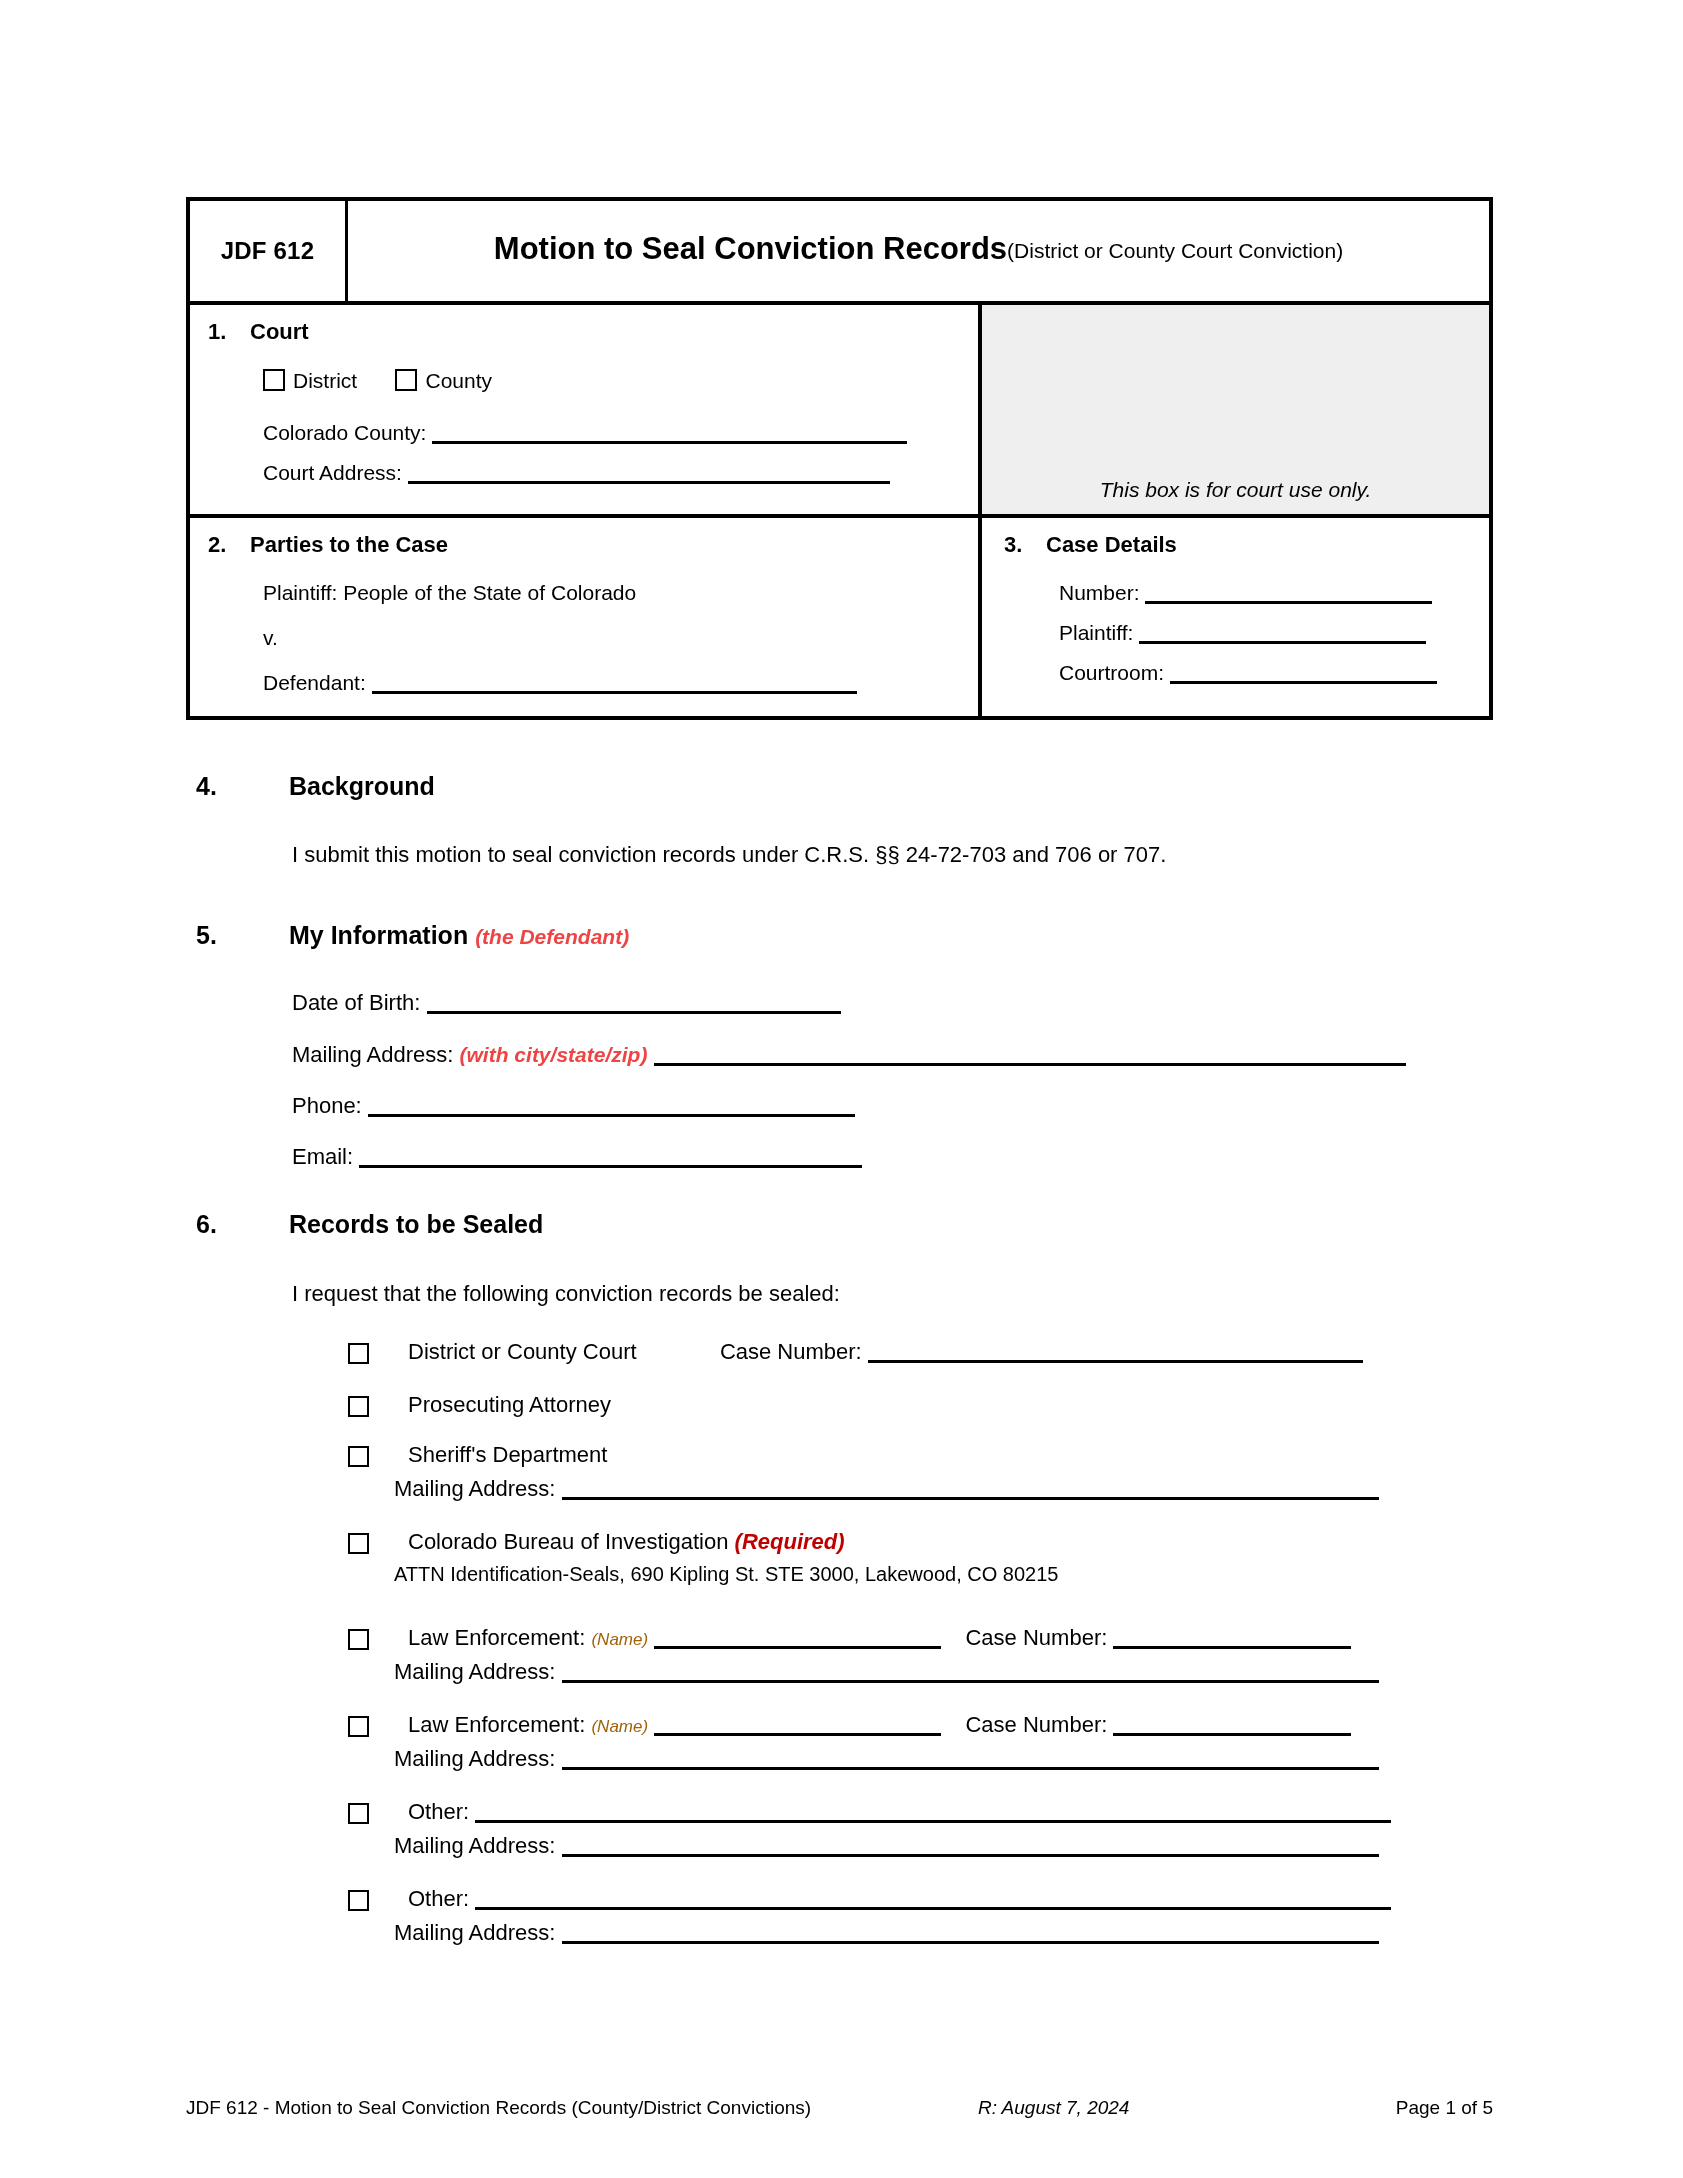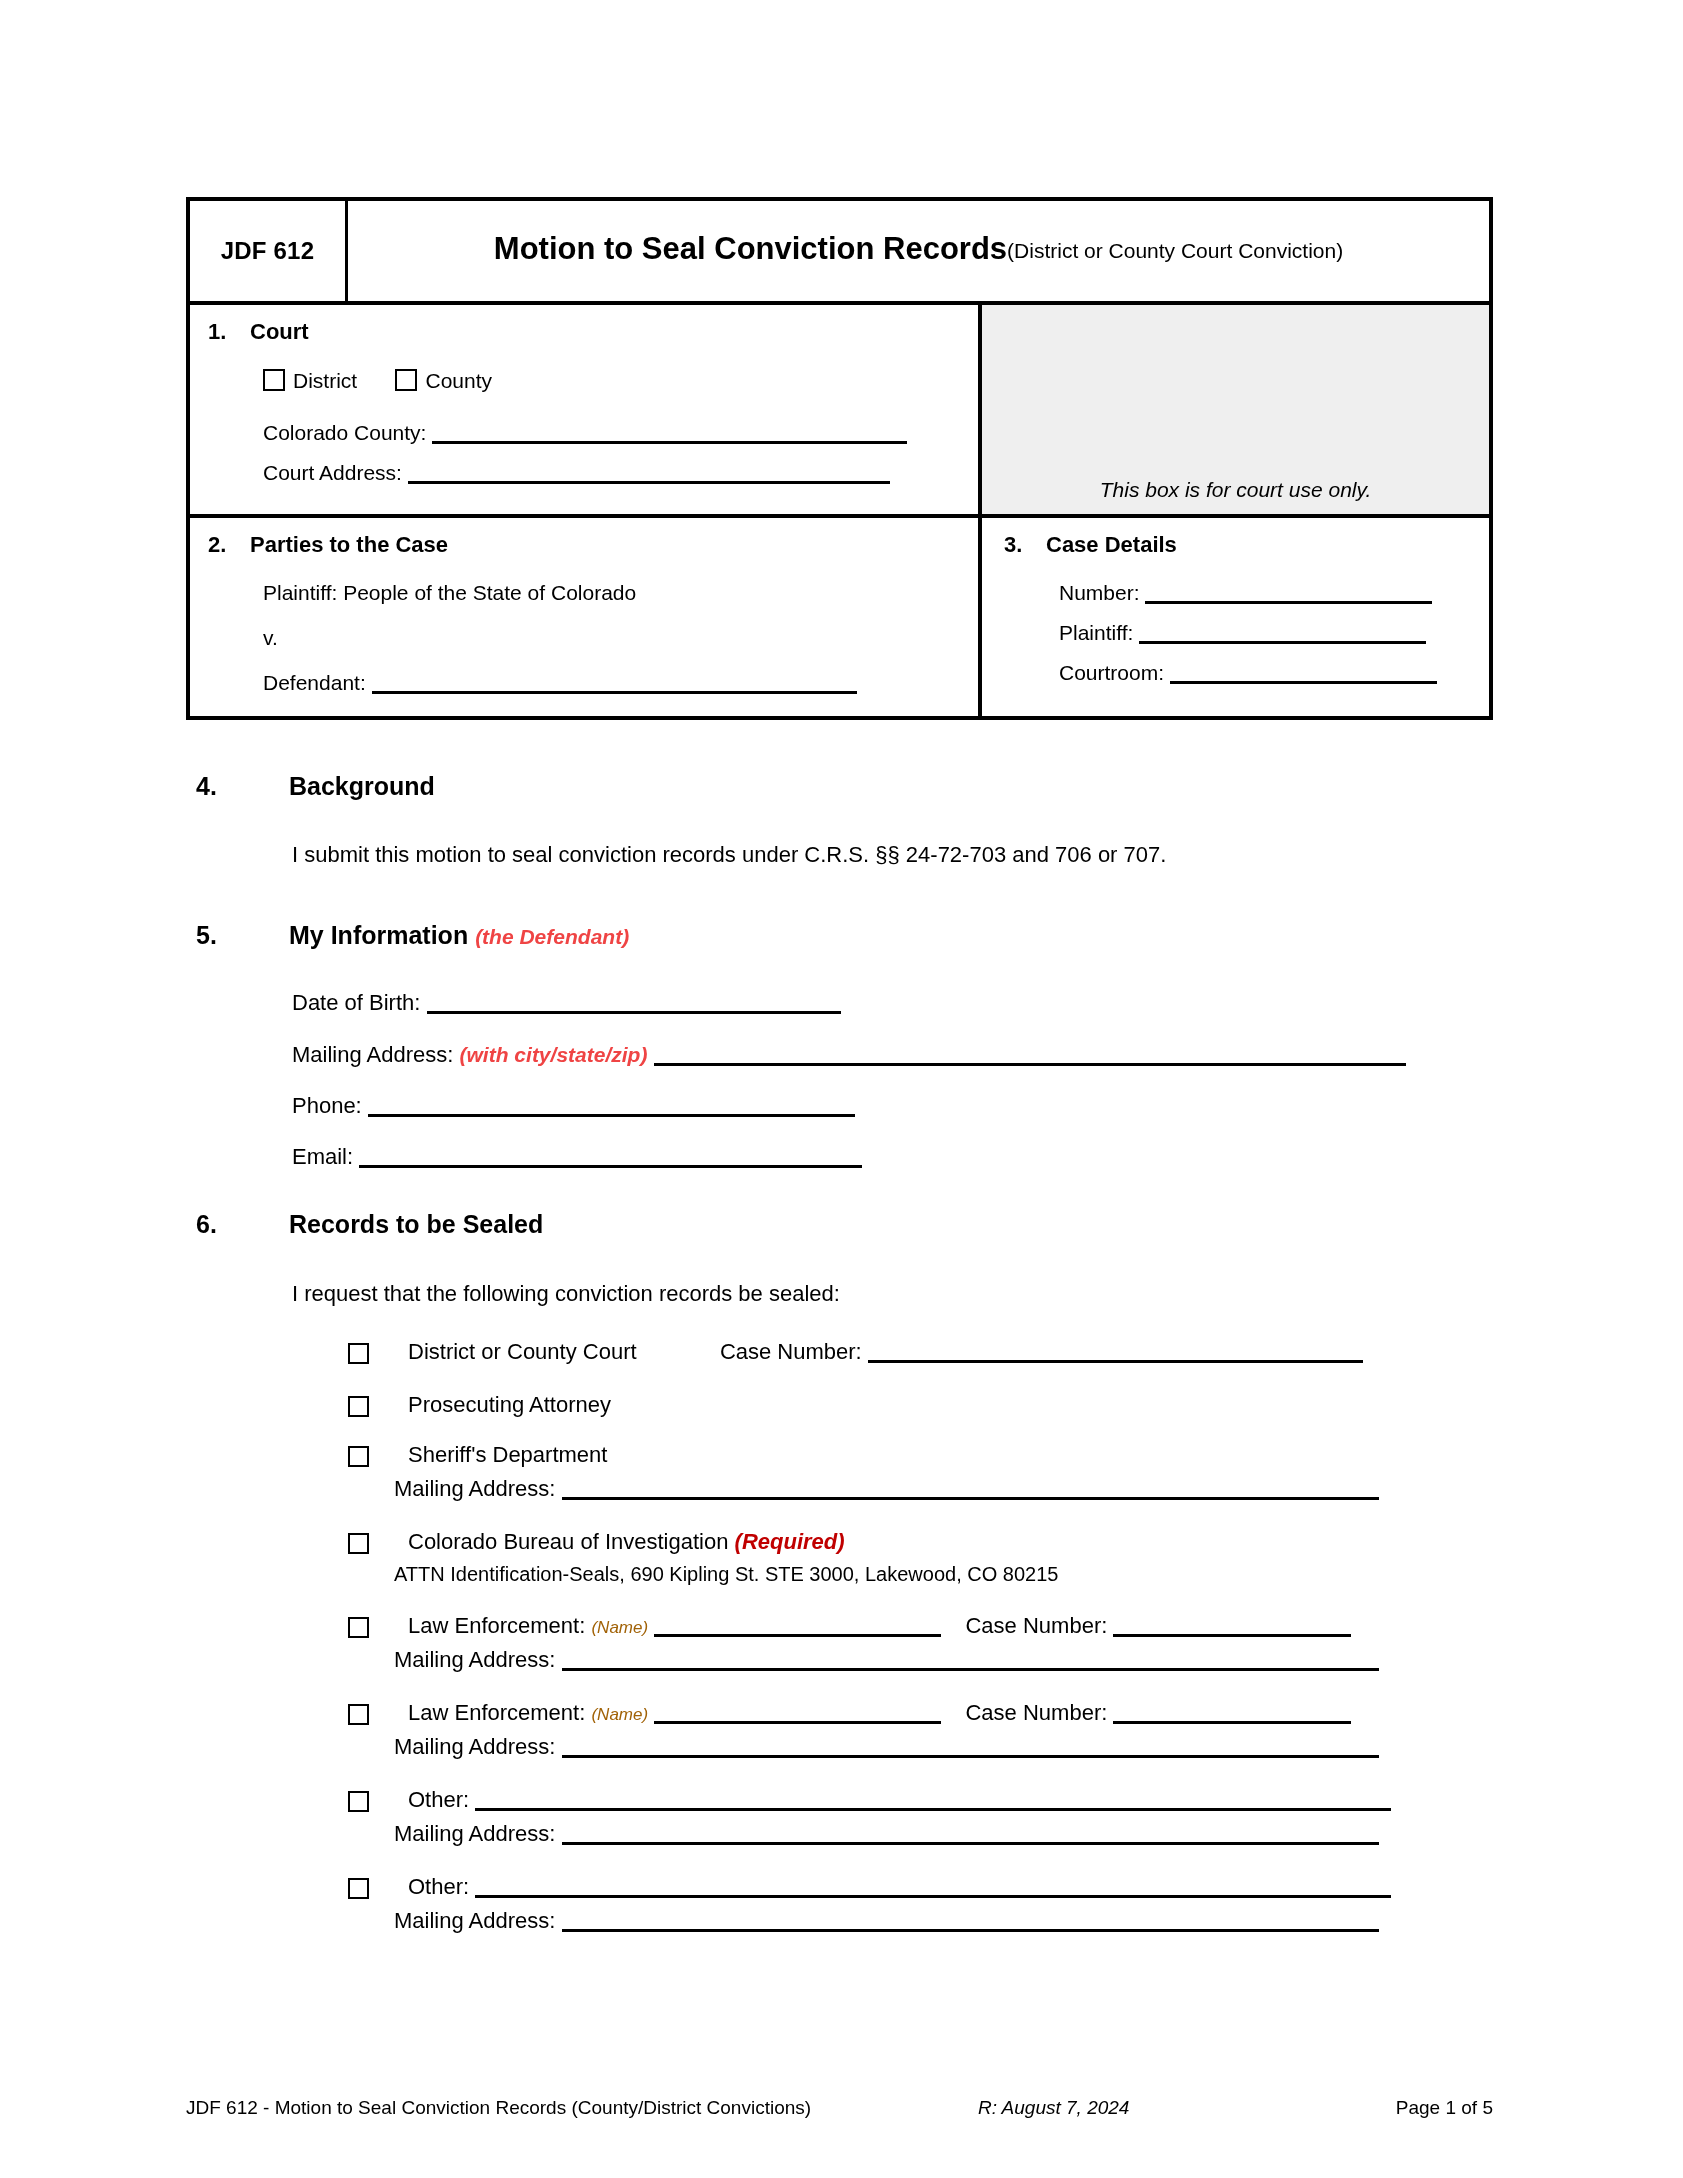--- a/index.html
+++ b/index.html
@@ -248,21 +248,21 @@
 
     <div class="ckrow" style="margin-bottom:27px">
       <span class="ckbox"></span>
       <span class="cklabel">Sheriff's Department</span>
       <span class="subline" style="margin-top:8px">
         <span>Mailing Address:</span>
         <span class="fill" style="width:817px"></span>
       </span>
     </div>
 
-    <div class="ckrow" style="margin-bottom:27px">
+    <div class="ckrow" style="margin-bottom:39px">
       <span class="ckbox"></span>
       <span class="cklabel">Colorado Bureau of Investigation</span>
       <span class="req">(Required)</span>
       <span class="subline" style="margin-top:8px;font-size:20px">ATTN Identification-Seals, 690 Kipling St. STE 3000, Lakewood, CO 80215</span>
     </div>
 
     <div class="ckrow" style="margin-bottom:27px">
       <span class="ckbox"></span>
       <span class="cklabel">Law Enforcement:</span>
       <span class="hint-sm">(Name)</span>

